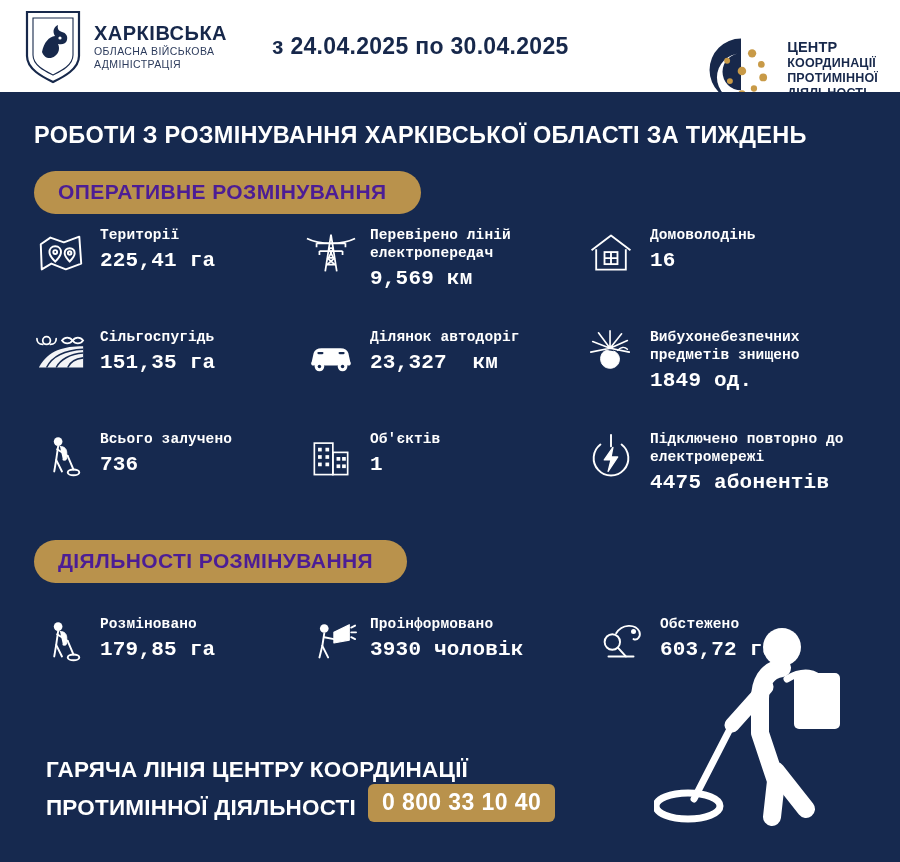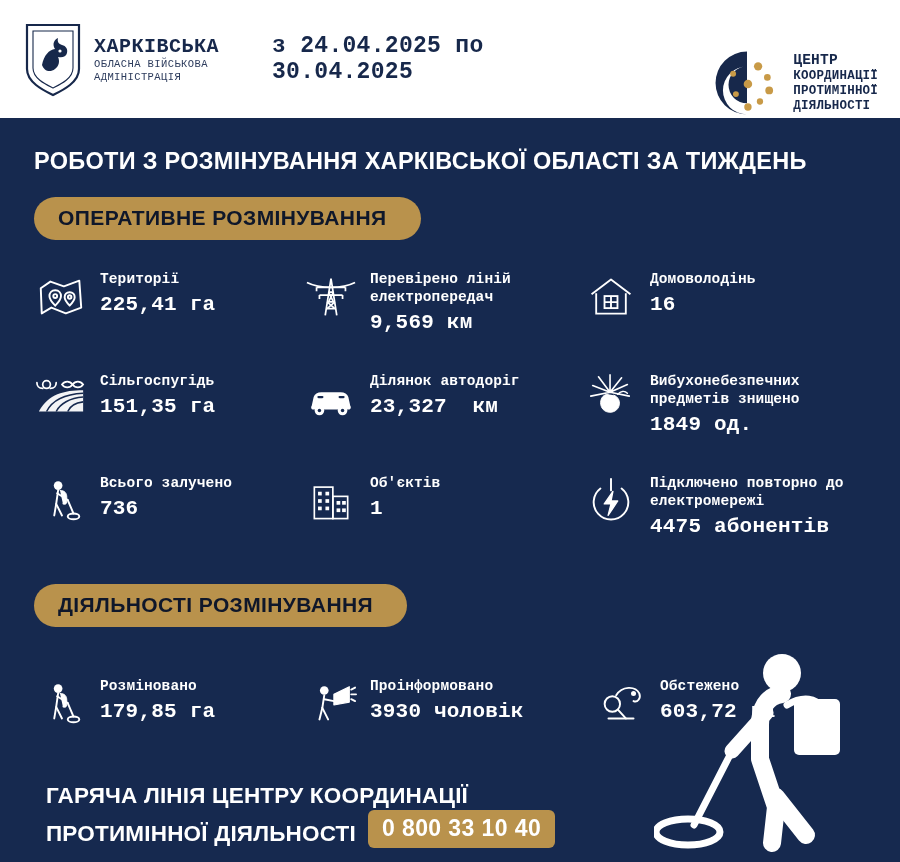--- a/index.html
+++ b/index.html
@@ -5,27 +5,26 @@
   * { box-sizing: border-box; margin: 0; padding: 0; }
   html, body {
     width: 900px; height: 862px;
     font-family: "Liberation Sans", sans-serif;
     background: #16294f;
     overflow: hidden;
   }
 
   
   .header {
-    height: 118px;
+    height: 92px;
     background: #ffffff;
     display: flex;
     align-items: center;
     padding: 0 22px;
     position: relative;
-    font-family: Liberation Mono, monospace;
   }
   .logo-left {
     display: flex;
     align-items: center;
     gap: 10px;
     width: 250px;
   }
   .crest { width: 62px; height: 76px; flex: 0 0 62px; }
   .logo-left-text { color: #17284b; line-height: 1.15; }
   .logo-left-text .l1 {
@@ -73,27 +72,27 @@
   .main-title {
     font-size: 23.5px;
     font-weight: bold;
     letter-spacing: .3px;
     margin-bottom: 22px;
     white-space: nowrap;
   }
   .section-pill {
     display: inline-block;
     background: #b9924c;
-    color: #0f172a;
+    color: #4c1d95;
     font-size: 21px;
     font-weight: bold;
     letter-spacing: .4px;
     padding: 9px 34px 10px 24px;
     border-radius: 26px;
-    margin-bottom: 28px;
+    margin-bottom: 10px;
   }
 
   .grid {
     display: grid;
     grid-template-columns: 270px 280px 1fr;
     row-gap: 24px;
   }
   .cell {
     display: flex;
     align-items: flex-start;

